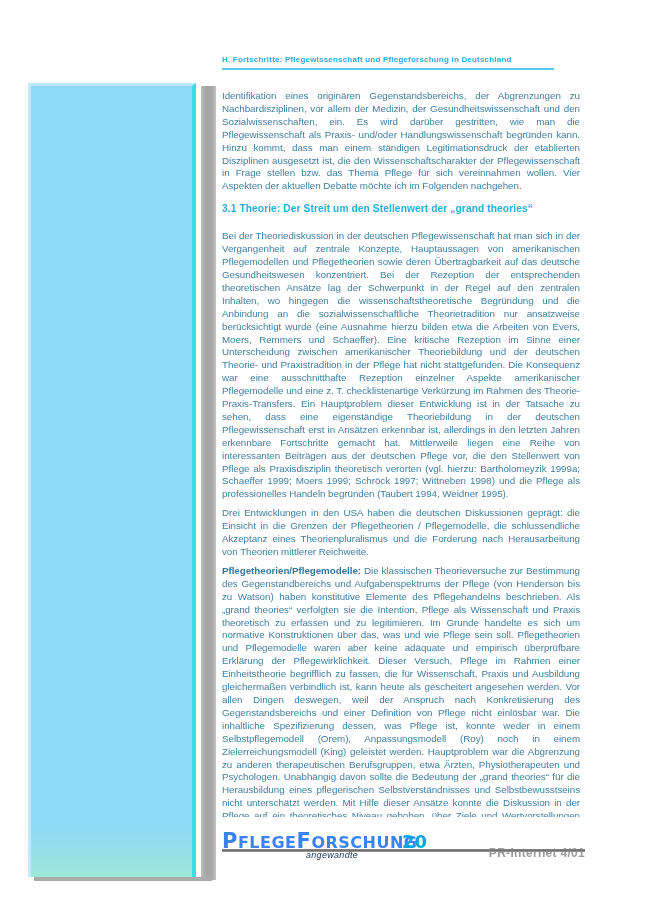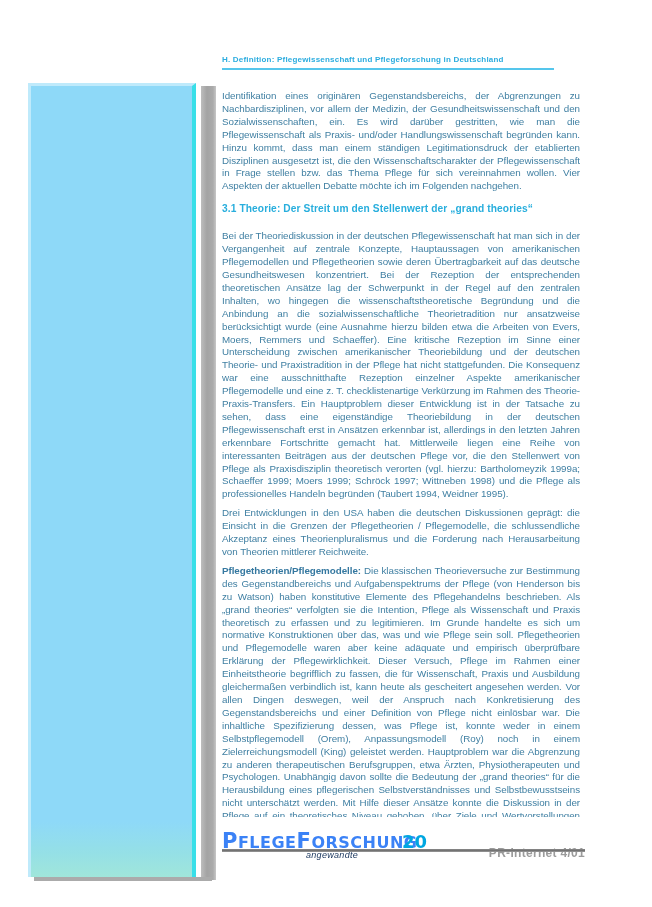--- a/index.html
+++ b/index.html
@@ -152,21 +152,21 @@
 </head>
 <body>
 
 <div id="page">
 
   <div id="side-panel"></div>
   <div id="side-shadow-right"></div>
   <div id="side-shadow-bottom"></div>
 
   <div id="content" lang="de">
-    <div class="running-header">H. Definition: Pflegewissenschaft und Pflegeforschung in Deutschland</div>
+    <div class="running-header">H. Fortschritte: Pflegewissenschaft und Pflegeforschung in Deutschland</div>
     <div class="running-header-underline"></div>
 
     <p id="paragraph-1" class="body-text">Identifikation eines originären Gegenstandsbereichs, der Abgrenzungen zu Nachbardisziplinen, vor allem der Medizin, der Gesundheitswissenschaft und den Sozialwissenschaften, ein. Es wird darüber gestritten, wie man die Pflegewissenschaft als Praxis- und/oder Handlungswissenschaft begründen kann. Hinzu kommt, dass man einem ständigen Legitimationsdruck der etablierten Disziplinen ausgesetzt ist, die den Wissenschaftscharakter der Pflegewissenschaft in Frage stellen bzw. das Thema Pflege für sich vereinnahmen wollen. Vier Aspekten der aktuellen Debatte möchte ich im Folgenden nachgehen.</p>
 
     <h2 class="section-heading">3.1 Theorie: Der Streit um den Stellenwert der „grand theories“</h2>
 
     <p class="body-text">Bei der Theoriediskussion in der deutschen Pflegewissenschaft hat man sich in der Vergangenheit auf zentrale Konzepte, Hauptaussagen von amerikanischen Pflegemodellen und Pflegetheorien sowie deren Übertragbarkeit auf das deutsche Gesundheitswesen konzentriert. Bei der Rezeption der entsprechenden theoretischen Ansätze lag der Schwerpunkt in der Regel auf den zentralen Inhalten, wo hingegen die wissenschaftstheoretische Begründung und die Anbindung an die sozialwissenschaftliche Theorietradition nur ansatzweise berücksichtigt wurde (eine Ausnahme hierzu bilden etwa die Arbeiten von Evers, Moers, Remmers und Schaeffer). Eine kritische Rezeption im Sinne einer Unterscheidung zwischen amerikanischer Theoriebildung und der deutschen Theorie- und Praxistradition in der Pflege hat nicht stattgefunden. Die Konsequenz war eine ausschnitthafte Rezeption einzelner Aspekte amerikanischer Pflegemodelle und eine z. T. checklistenartige Verkürzung im Rahmen des Theorie-Praxis-Transfers. Ein Hauptproblem dieser Entwicklung ist in der Tatsache zu sehen, dass eine eigenständige Theoriebildung in der deutschen Pflegewissenschaft erst in Ansätzen erkennbar ist, allerdings in den letzten Jahren erkennbare Fortschritte gemacht hat. Mittlerweile liegen eine Reihe von interessanten Beiträgen aus der deutschen Pflege vor, die den Stellenwert von Pflege als Praxisdisziplin theoretisch verorten (vgl. hierzu: Bartholomeyzik 1999a; Schaeffer 1999; Moers 1999; Schröck 1997; Wittneben 1998) und die Pflege als professionelles Handeln begründen (Taubert 1994, Weidner 1995).</p>
 
     <p class="body-text">Drei Entwicklungen in den USA haben die deutschen Diskussionen geprägt: die Einsicht in die Grenzen der Pflegetheorien / Pflegemodelle, die schlussendliche Akzeptanz eines Theorienpluralismus und die Forderung nach Herausarbeitung von Theorien mittlerer Reichweite.</p>
 

